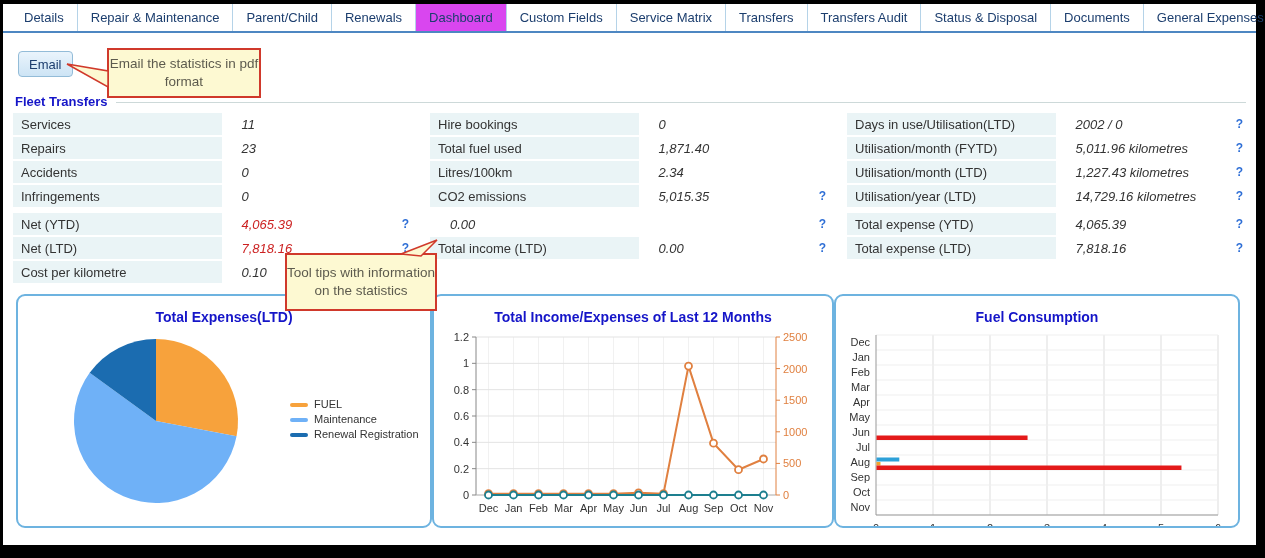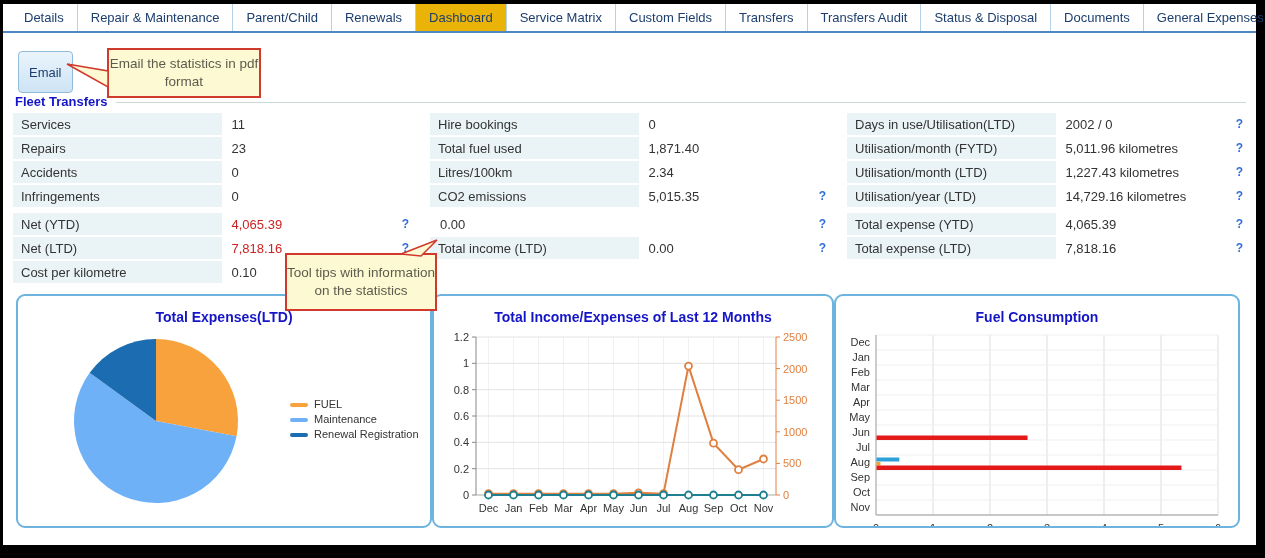--- a/index.html
+++ b/index.html
@@ -6,25 +6,25 @@
   body{width:1265px;height:558px;background:#000;position:relative;
        font-family:"Liberation Sans",sans-serif;overflow:hidden;}
   .page{position:absolute;left:3px;top:4px;width:1253px;height:541px;background:#fff;}
 
   
   .tabbar{display:flex;height:27px;border-bottom:2px solid #4e87c2;background:#fff;}
   .tab{display:flex;align-items:center;padding:0 13px;font-size:13px;color:#1c3e6e;
        border-left:1px solid #b5d3e8;cursor:pointer;white-space:nowrap;}
   .tab:first-child{border-left:none;margin-left:8px;}
   .tab:last-child{border-right:1px solid #b5d3e8;}
-  .tab.active{background:#eab308;}
+  .tab.active{background:#d946ef;}
 
   
   .toolbar{position:relative;height:58px;}
-  .btn-email{position:absolute;left:15px;top:18px;min-width:52px;height:42px;
+  .btn-email{position:absolute;left:15px;top:18px;min-width:52px;height:26px;
        background:linear-gradient(#eaf4fc,#cde4f5);border:1px solid #93bcd8;border-radius:4px;
        color:#1c3e6e;font-size:13px;font-family:"Liberation Sans",sans-serif;cursor:pointer;padding:0 10px;}
 
   
   .callout{position:absolute;background:#fdf9d2;border:2px solid #d0392b;color:#5d5b4e;
        font-size:13.5px;text-align:center;z-index:20;display:flex;flex-direction:column;
        justify-content:center;line-height:1.35;box-sizing:border-box;}
   #callout-email{left:104px;top:44px;width:154px;height:50px;}
   #callout-tooltip{left:282px;top:249px;width:152px;height:58px;}
   .callout-arrow{position:absolute;z-index:21;}
@@ -32,21 +32,21 @@
   
   .section-head{display:flex;align-items:center;margin:1px 10px 1px 12px;height:18px;}
   .section-title{font-size:13px;font-weight:bold;color:#1515c8;white-space:nowrap;}
   .section-rule{flex:1;height:1px;background:#cdd9d9;margin-left:8px;margin-top:3px;}
 
   .stats-grid{display:grid;grid-template-columns:1fr 1fr 1fr;column-gap:16px;row-gap:2px;
        padding:2px 8px 4px 10px;}
   .stat-cell{display:flex;align-items:center;height:22px;font-size:13px;color:#333;}
   .stat-label{flex:0 0 52%;background:#eaf4f6;height:100%;display:flex;align-items:center;
        padding-left:8px;box-sizing:border-box;}
-  .stat-value{padding-left:10px;white-space:nowrap;}
+  .stat-value{padding-left:20px;white-space:nowrap;font-style:italic;}
   .stat-value.red{color:#cc2222;}
   .help-icon{margin-left:auto;margin-right:5px;color:#2f6fd6;font-weight:bold;font-size:12px;cursor:pointer;}
 
   
   .charts{display:flex;padding:7px 8px 0 13px;}
   .chart-panel{border:2px solid #6db3e0;border-radius:9px;background:#fff;height:230px;
        box-sizing:content-box;overflow:hidden;}
   .chart-panel.p1{width:412px;} .chart-panel.p2{width:398px;} .chart-panel.p3{width:402px;}
   .chart-title{text-align:center;color:#1515c8;font-weight:bold;font-size:14px;margin-top:13px;}
   .chart-body{margin-top:2px;}
@@ -55,22 +55,22 @@
 <body>
 
 <div class="page">
 
   <div class="tabbar">
     <div class="tab">Details</div>
     <div class="tab">Repair &amp; Maintenance</div>
     <div class="tab">Parent/Child</div>
     <div class="tab">Renewals</div>
     <div class="tab active">Dashboard</div>
+    <div class="tab">Custom Fields</div>
     <div class="tab">Service Matrix</div>
-    <div class="tab">Custom Fields</div>
     <div class="tab">Transfers</div>
     <div class="tab">Transfers Audit</div>
     <div class="tab">Status &amp; Disposal</div>
     <div class="tab">Documents</div>
     <div class="tab">General Expenses</div>
   </div>
 
   <div class="toolbar">
     <button class="btn-email">Email</button>
   </div>

